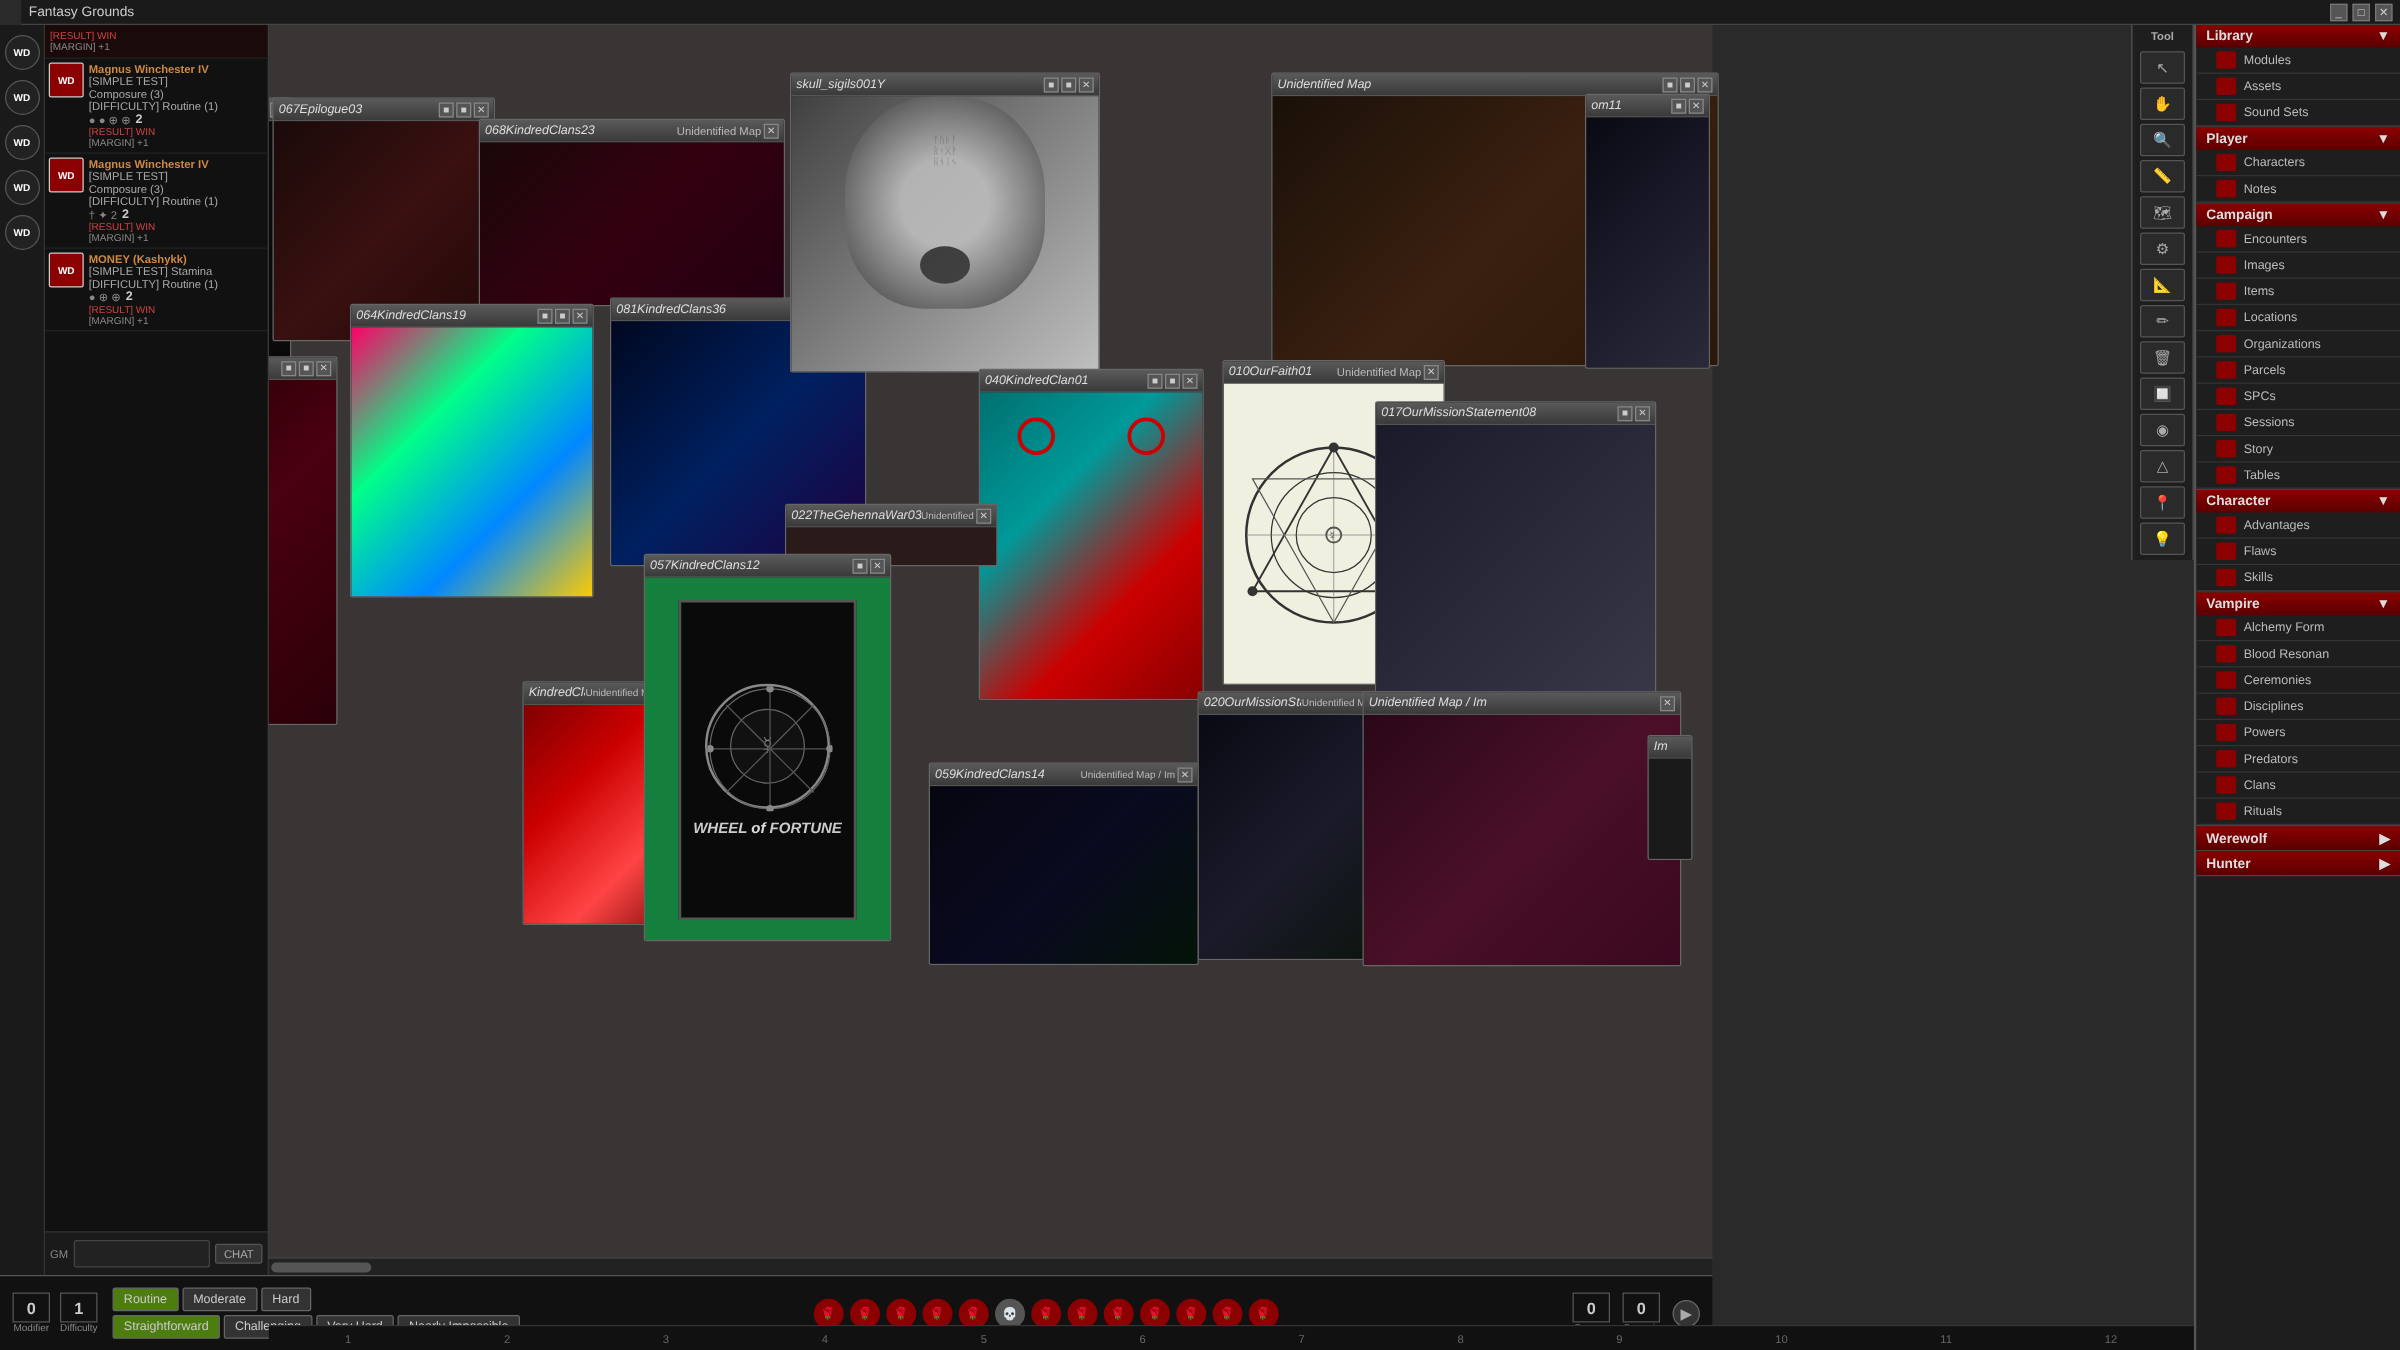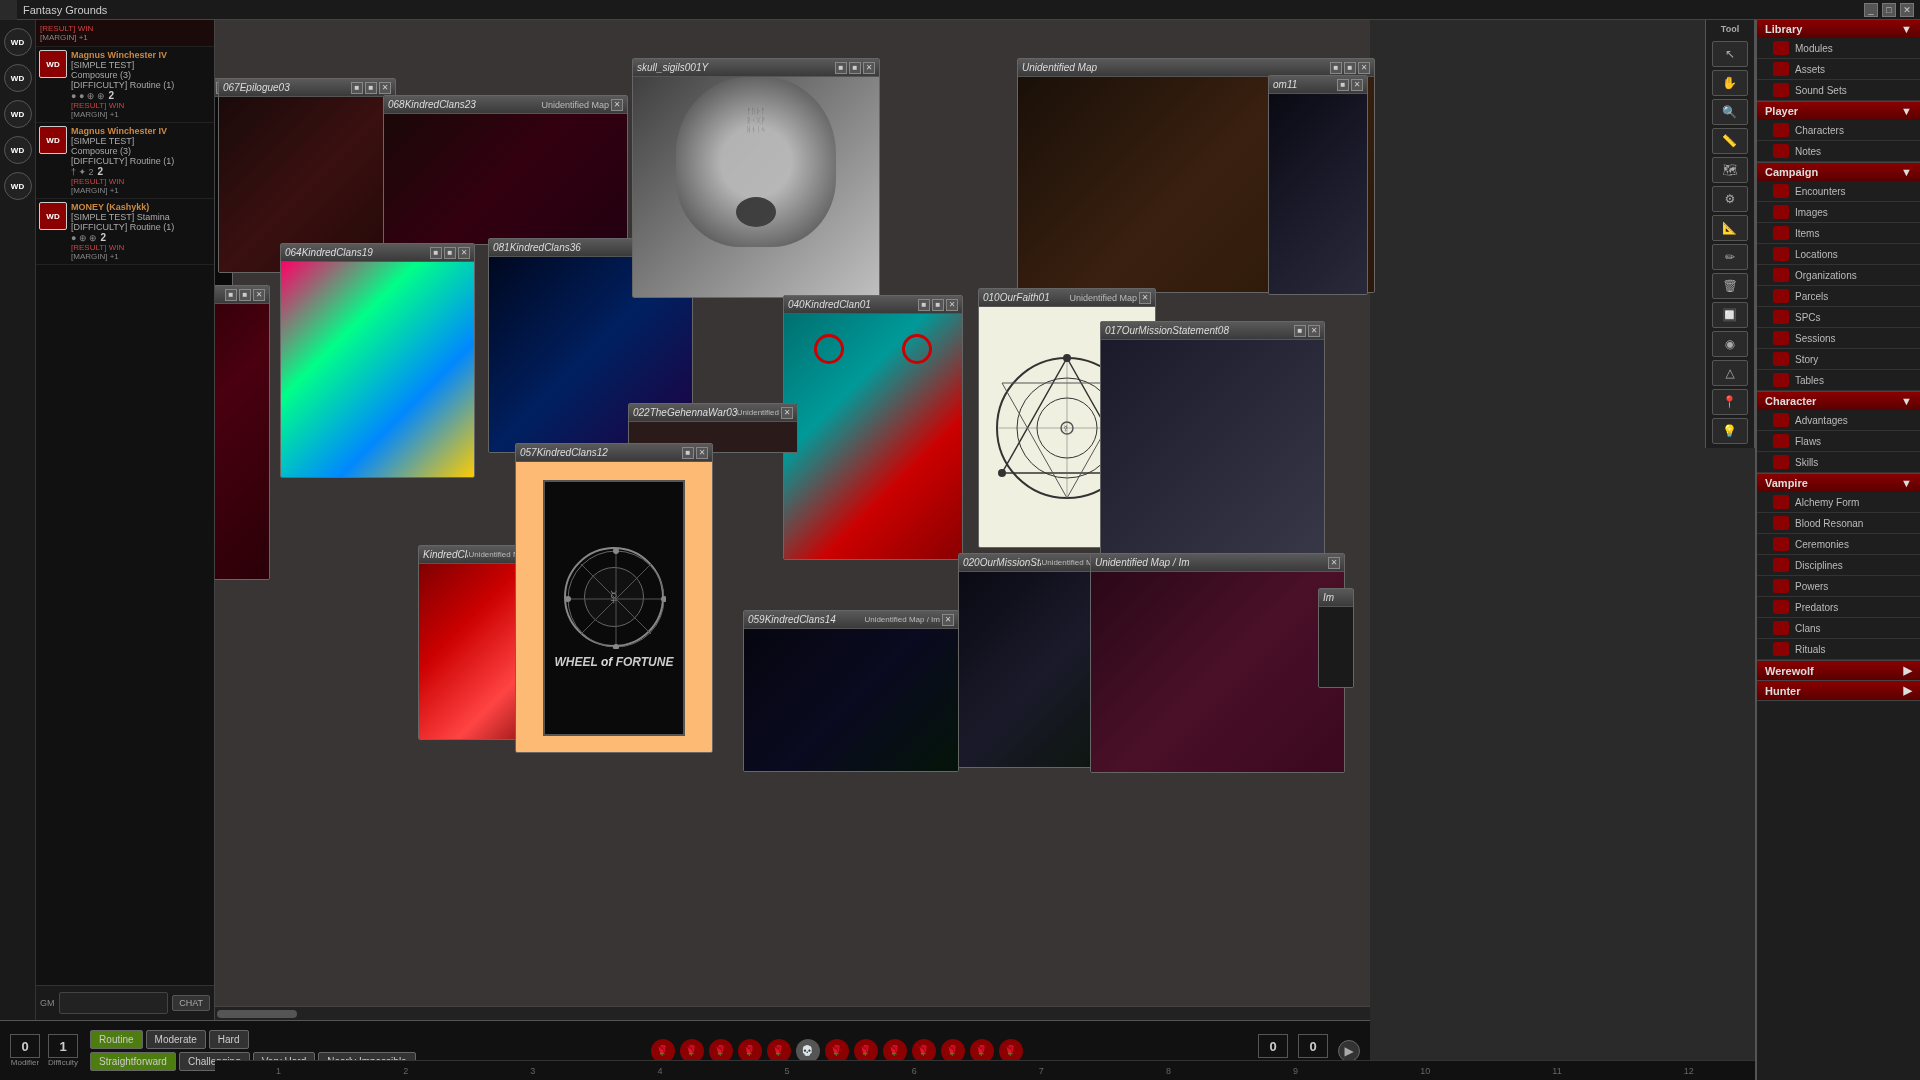--- a/index.html
+++ b/index.html
@@ -677,21 +677,21 @@
     </div>
     <div class="window-content img-tower" style="height:202px;"></div>
   </div>
 
   <div class="window-panel" style="left:515px;top:423px;width:198px;height:310px;z-index:6;">
     <div class="window-title-bar">
       <span class="win-title">057KindredClans12</span>
       <span class="win-btn">■</span>
       <span class="win-btn">✕</span>
     </div>
-    <div class="window-content tarot-bg" style="height:292px;background:#fdba74;">
+    <div class="window-content tarot-bg" style="height:292px;background:#15803d;">
       <div style="border:2px solid #555;margin:8px;padding:10px;height:270px;display:flex;flex-direction:column;align-items:center;justify-content:center;background:#0a0a0a;">
         <div class="tarot-circle">
           <div class="tarot-inner">☿</div>
 
           <svg style="position:absolute;top:0;left:0;" width="100" height="100" viewBox="0 0 100 100">
             <line x1="50" y1="0" x2="50" y2="100" stroke="#555" stroke-width="1"></line>
             <line x1="0" y1="50" x2="100" y2="50" stroke="#555" stroke-width="1"></line>
             <line x1="15" y1="15" x2="85" y2="85" stroke="#555" stroke-width="1"></line>
             <line x1="85" y1="15" x2="15" y2="85" stroke="#555" stroke-width="1"></line>
             <circle cx="50" cy="50" r="48" fill="none" stroke="#666" stroke-width="1"></circle>

